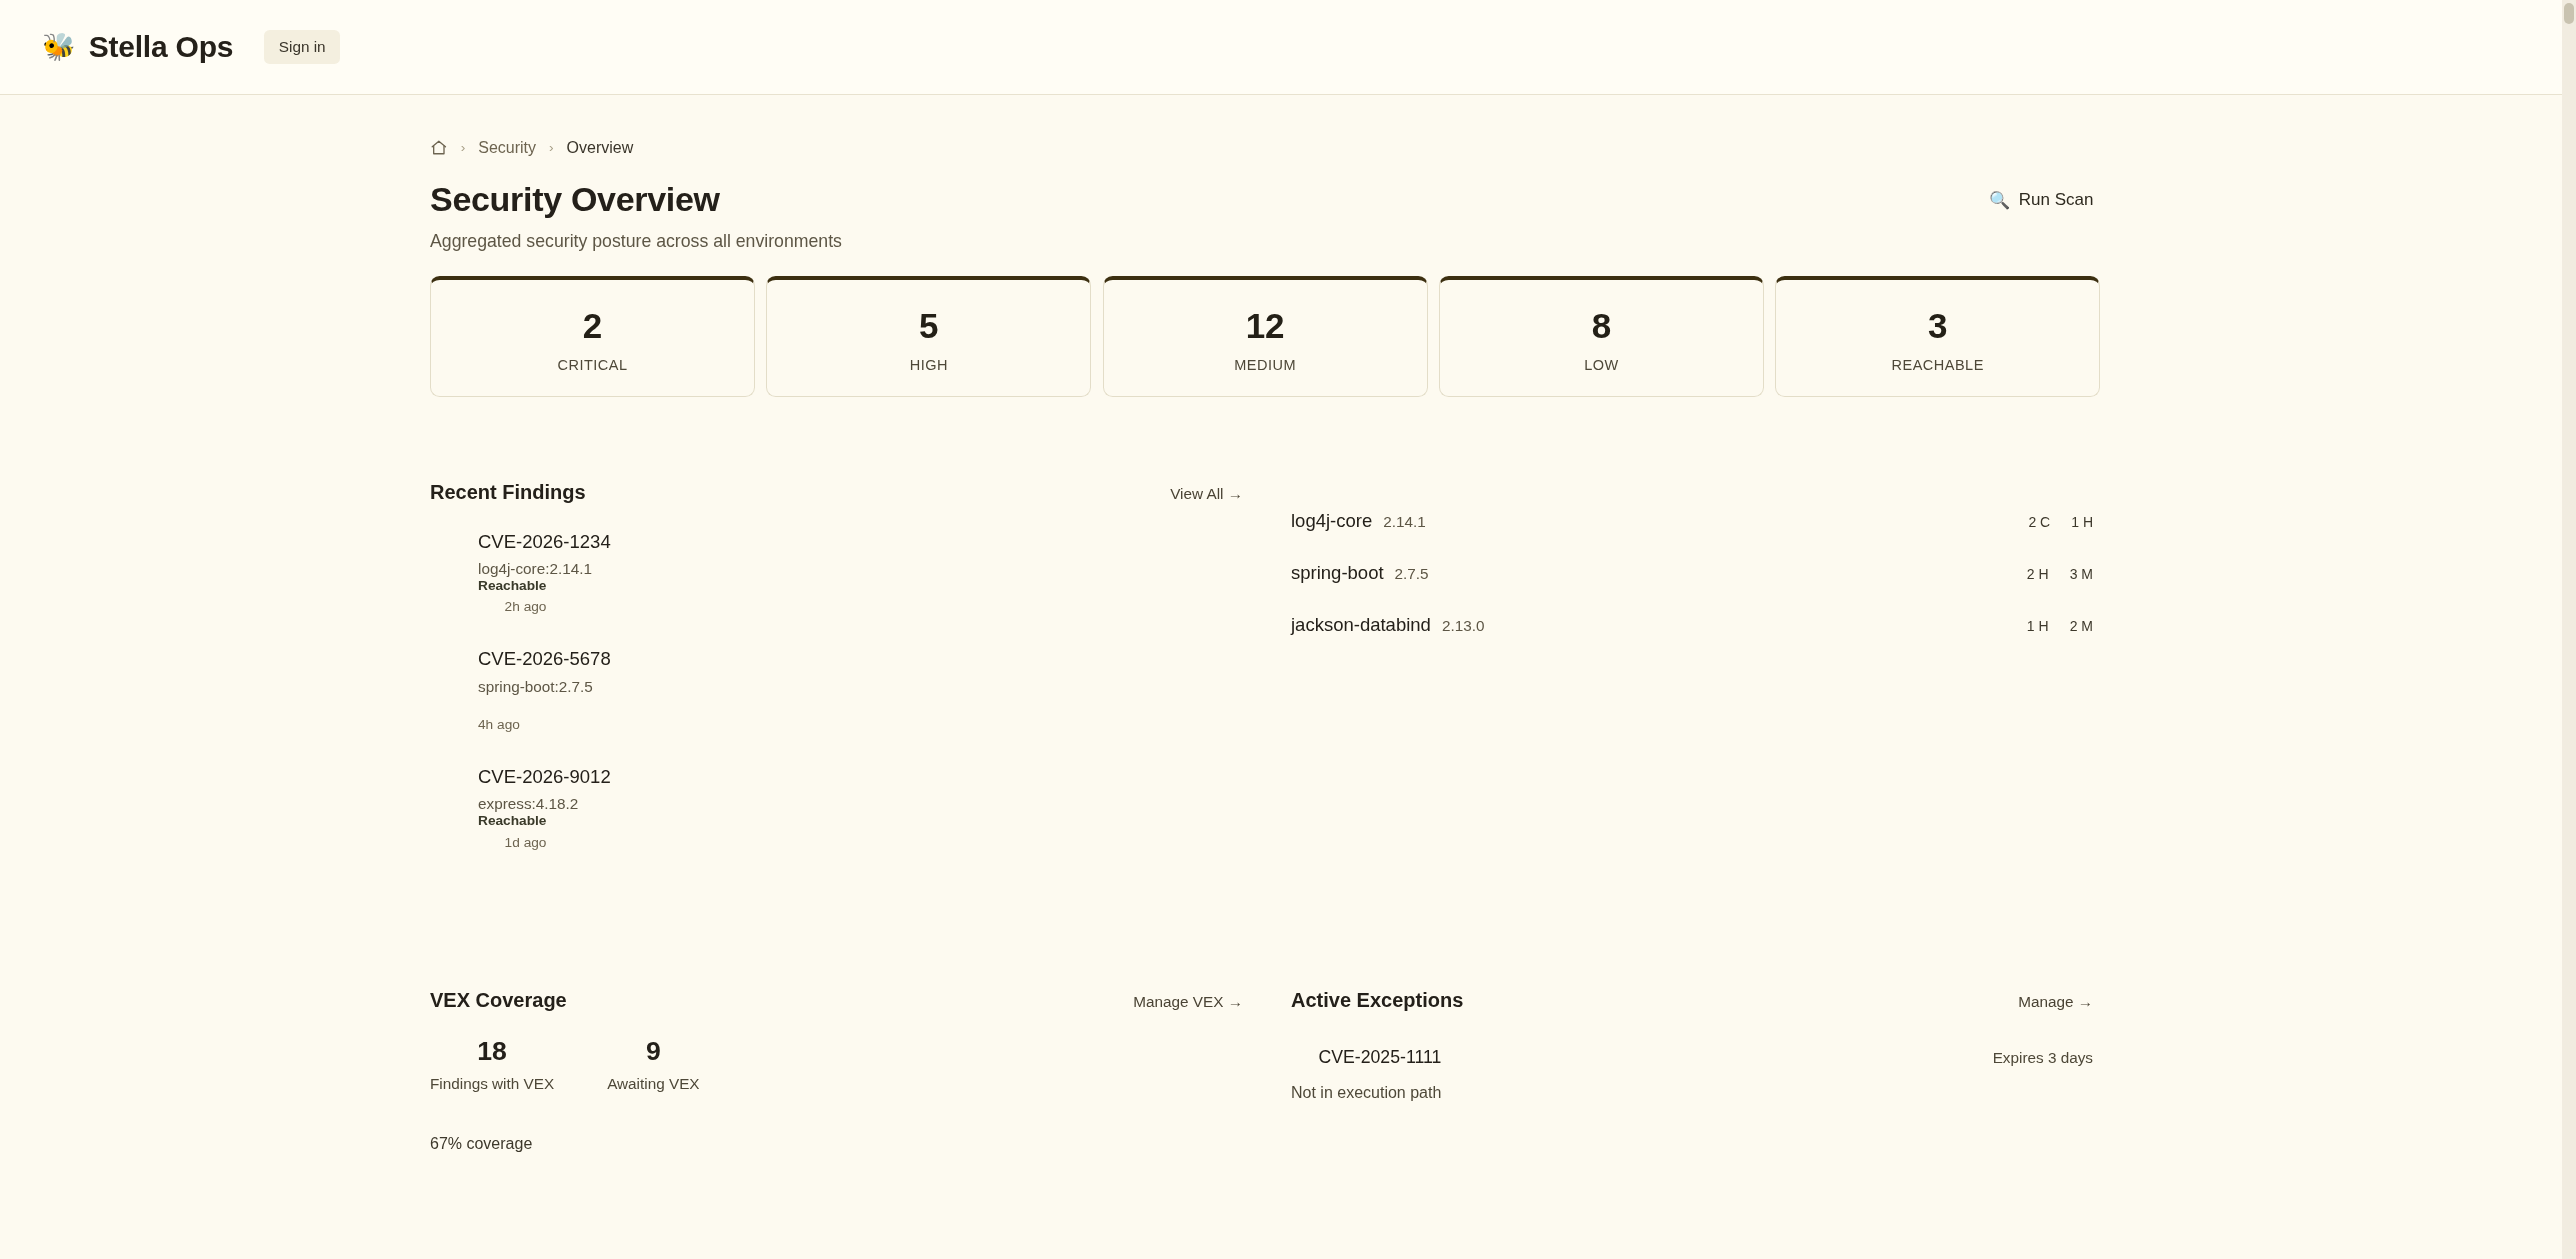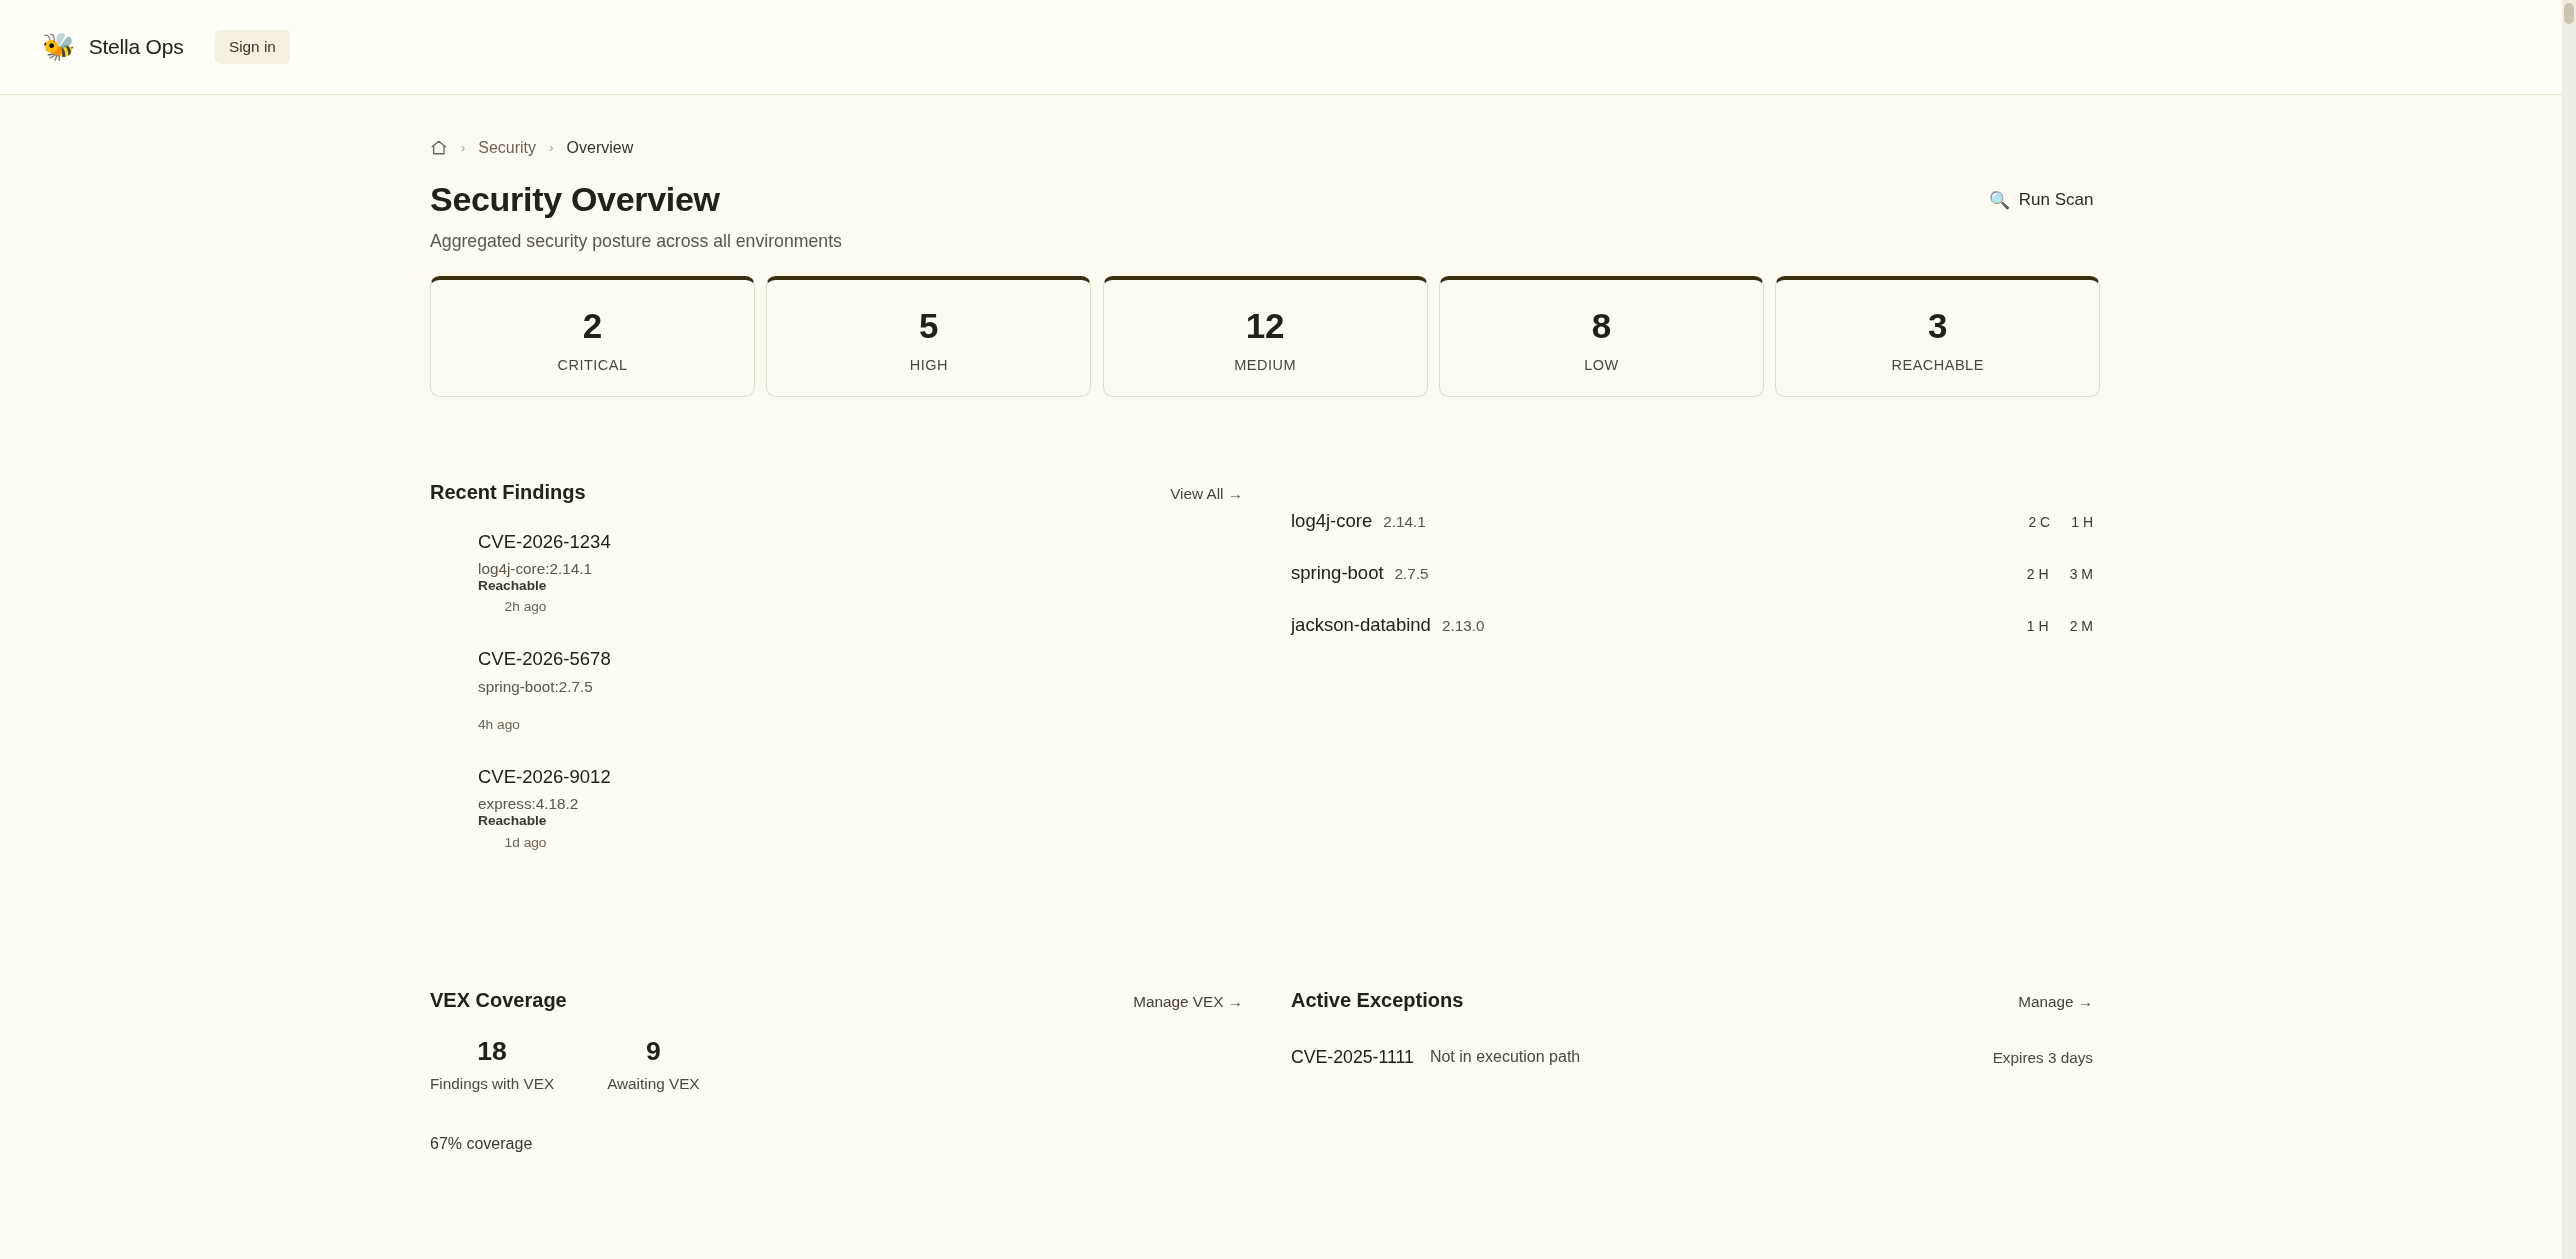--- a/index.html
+++ b/index.html
@@ -31,22 +31,22 @@
   .brand {
     display: flex;
     align-items: center;
     gap: 13px;
   }
   .brand-logo {
     font-size: 27px;
     line-height: 1;
   }
   .brand-name {
-    font-size: 21px;
-    font-weight: normal;
+    font-size: 30px;
+    font-weight: bold;
     color: #25211a;
     letter-spacing: -0.2px;
   }
   .signin {
     font-size: 15.3px;
     color: #3a352a;
     background: #f4efdf;
     border: none;
     border-radius: 5.6px;
     padding: 8px 14.5px;
@@ -264,21 +264,21 @@
     color: #3d382b;
   }
 
   .exception-row {
     display: flex;
     align-items: baseline;
     justify-content: space-between;
     margin-top: 35px;
     padding-right: 27px;
   }
-  .exc-left { display: flex; align-items: center; gap: 16px; }
+  .exc-left { display: flex; align-items: flex-end; gap: 16px; flex-direction: column; }
   .exc-id { font-size: 17.7px; color: #24201a; }
   .exc-note { font-size: 16px; color: #4e4838; }
   .exc-expiry { font-size: 15.3px; color: #4e4838; }
 </style>
 </head>
 <body>
 
 <div class="app">
 
   <div class="topbar">

